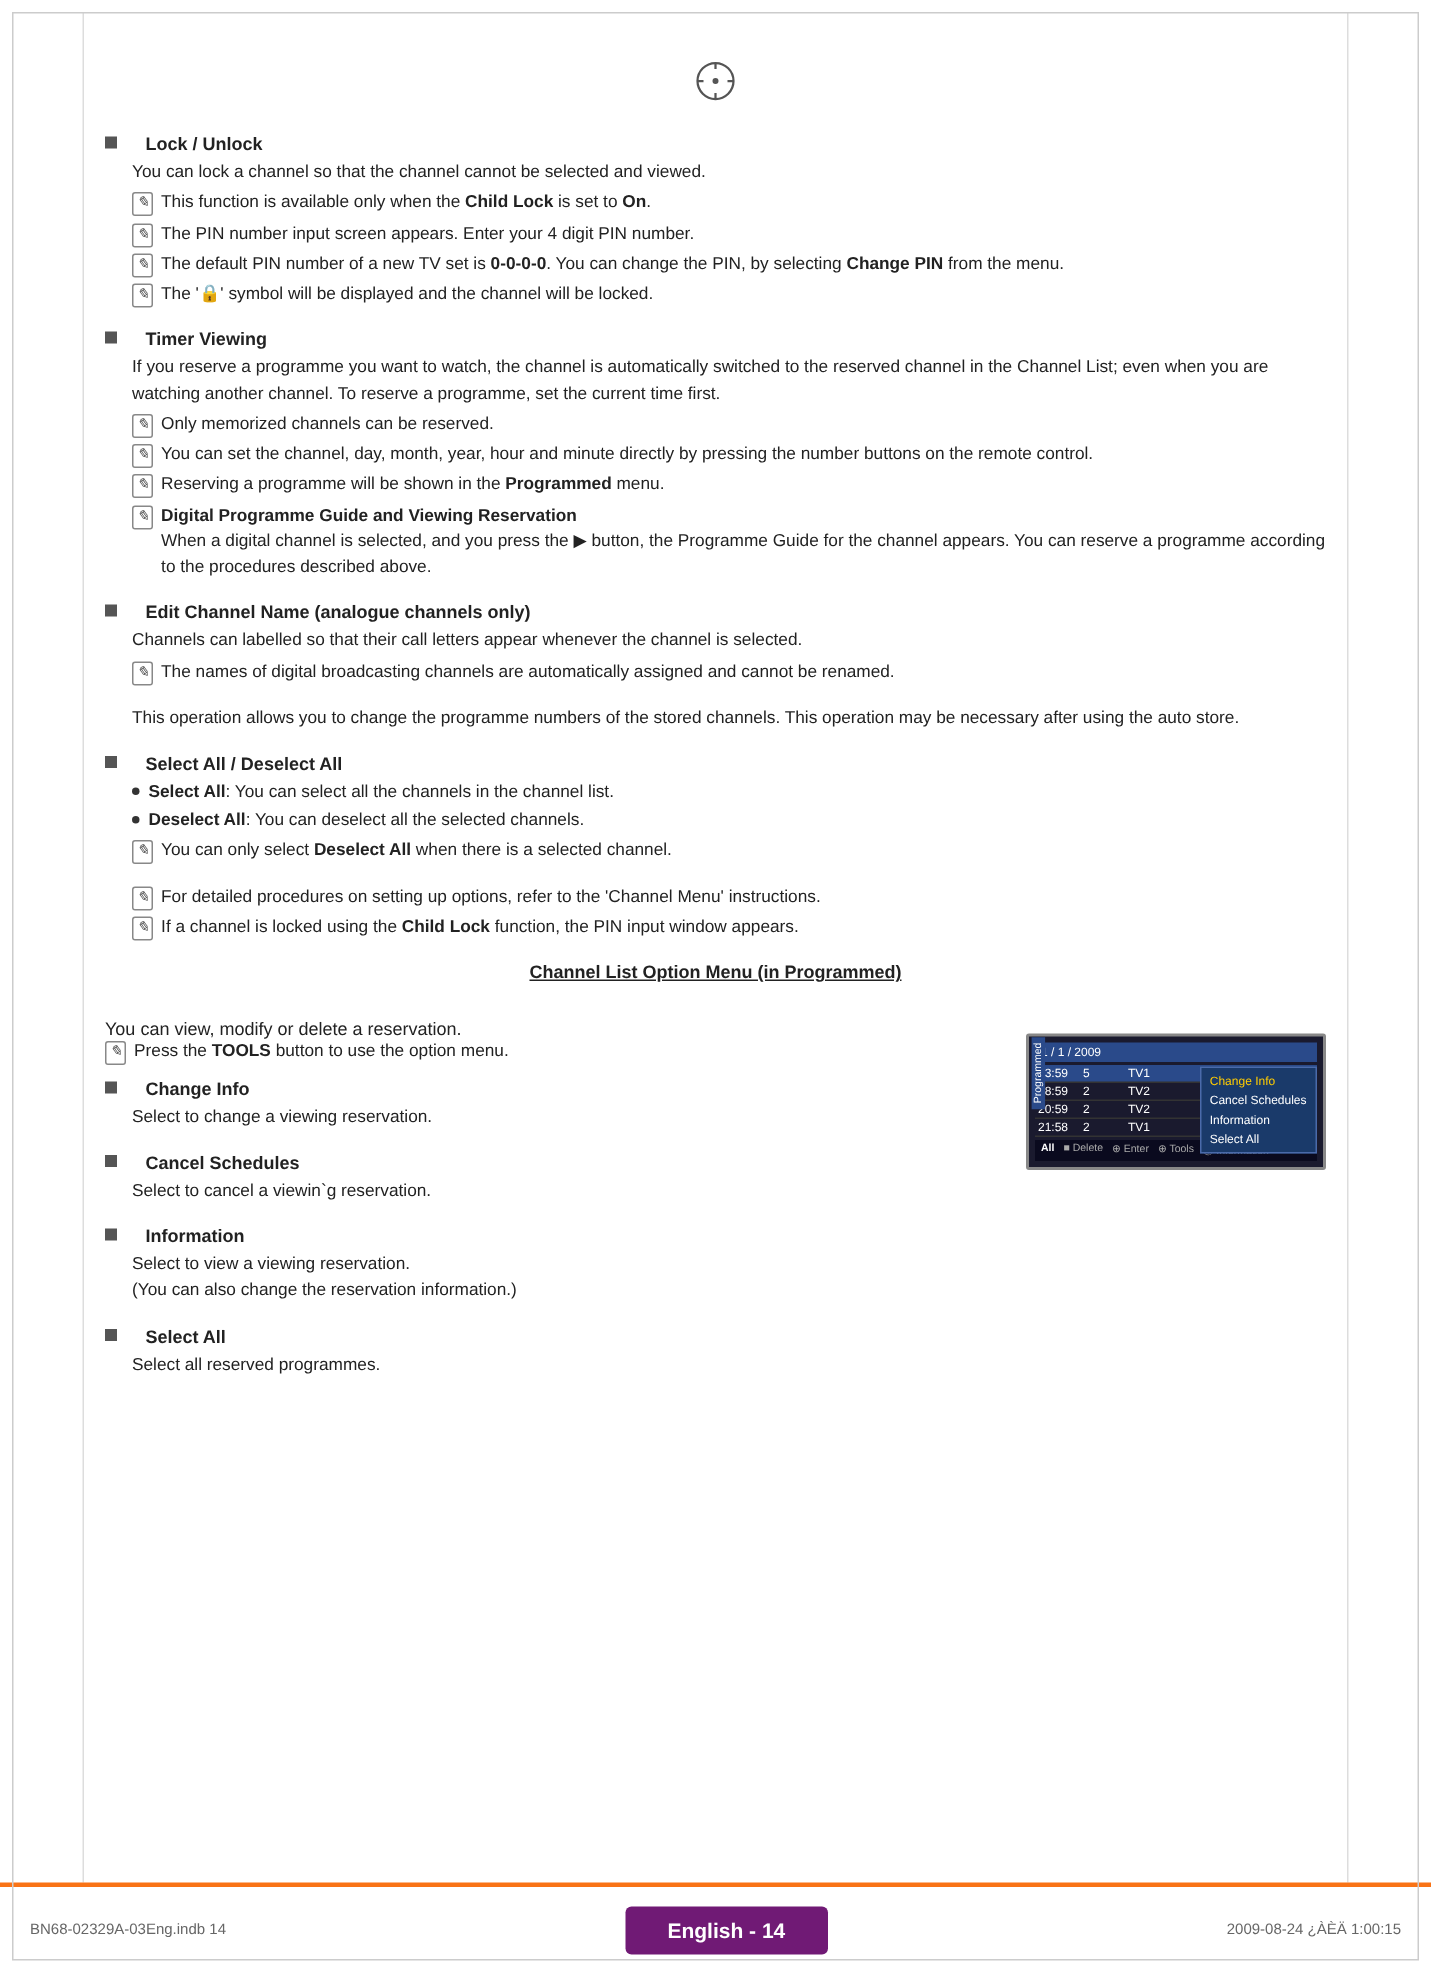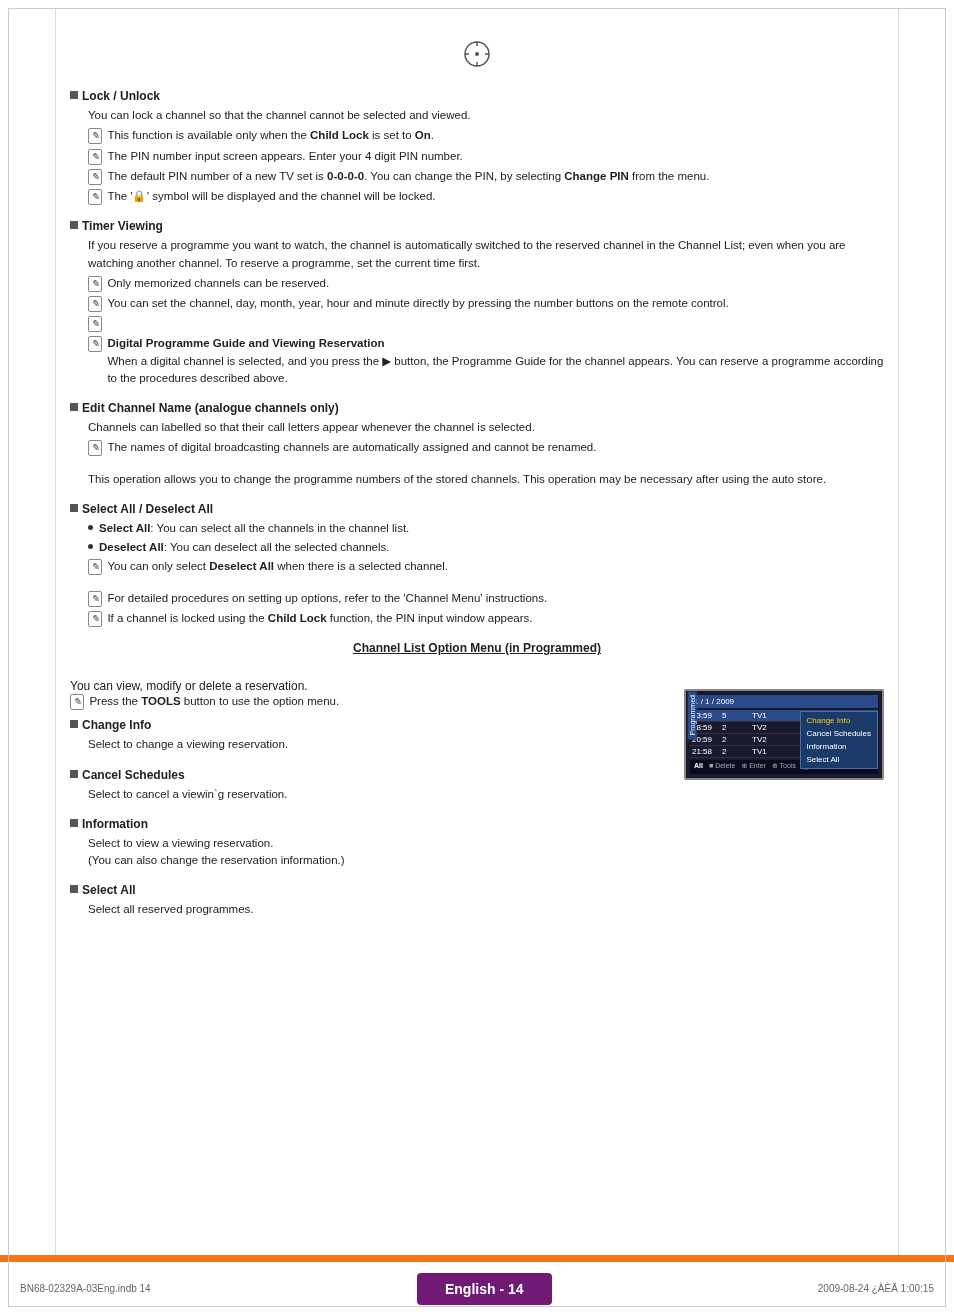--- a/index.html
+++ b/index.html
@@ -31,21 +31,21 @@
     }
     
     .section {
       margin-bottom: 14px;
     }
     .section-title {
       font-weight: bold;
       font-size: 12px;
       display: flex;
       align-items: flex-start;
-      gap: 4px;
+      gap: 19px;
       margin-bottom: 4px;
     }
     .section-title .bullet-sq {
       display: inline-block;
       width: 8px;
       height: 8px;
       background: #555;
       flex-shrink: 0;
       margin-top: 2px;
     }
@@ -180,21 +180,21 @@
     }
     
     .footer {
       position: absolute;
       bottom: 0; left: 0; right: 0;
       height: 60px;
       display: flex;
       align-items: center;
       justify-content: space-between;
       padding: 0 20px;
-      border-top: 7px solid #f97316;
+      border-top: 3px solid #f97316;
     }
     .footer-left {
       font-size: 10px;
       color: #666;
     }
     .footer-center {
       background: #701a75;
       color: #fff;
       font-weight: bold;
       font-size: 14px;
@@ -279,20 +279,21 @@
       <div class="note-item">
         <span class="note-icon">✎</span>
         <span class="note-text">Only memorized channels can be reserved.</span>
       </div>
       <div class="note-item">
         <span class="note-icon">✎</span>
         <span class="note-text">You can set the channel, day, month, year, hour and minute directly by pressing the number buttons on the remote control.</span>
       </div>
       <div class="note-item">
         <span class="note-icon">✎</span>
+        <span class="note-text">Reserving a programme will be shown in the <b>Programmed</b> menu.</span>
       </div>
       <div class="note-item">
         <span class="note-icon">✎</span>
         <span class="note-text"><b>Digital Programme Guide and Viewing Reservation</b><br>
           When a digital channel is selected, and you press the ▶ button, the Programme Guide for the channel appears. You can reserve a programme according to the procedures described above.</span>
       </div>
     </div>
   </div>
 
   <div class="section">

